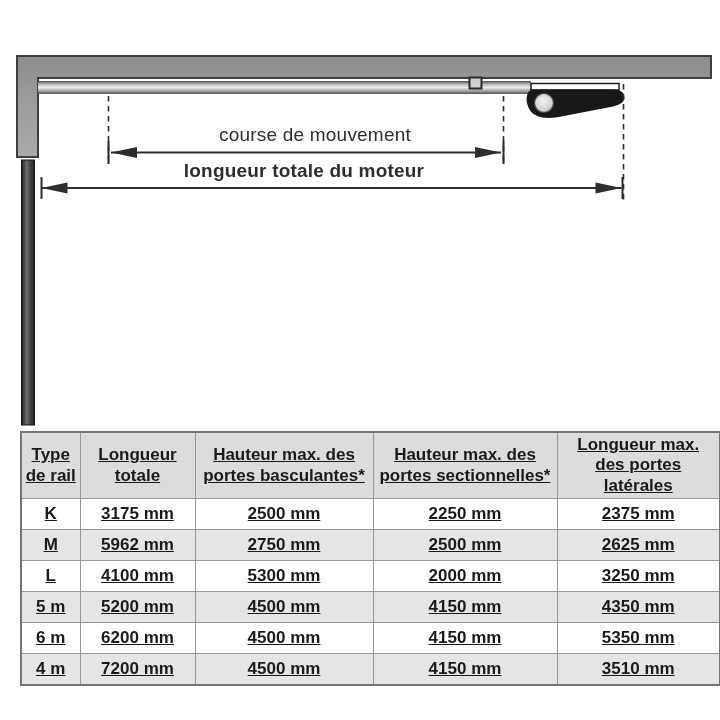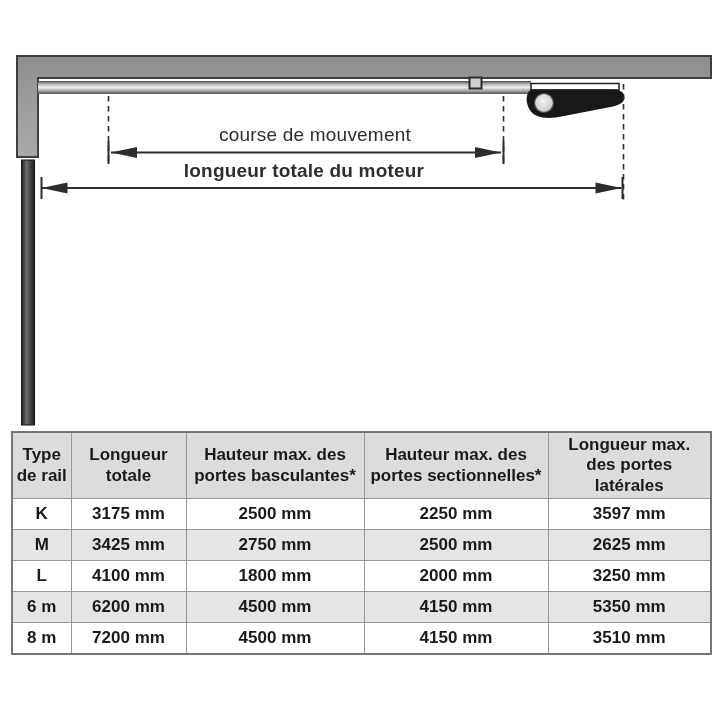--- a/index.html
+++ b/index.html
@@ -8,24 +8,25 @@
     font-family:"Liberation Sans", sans-serif;
     -webkit-font-smoothing:antialiased;
   }
   .diagram{position:absolute;left:8px;top:0;width:720px;height:341px;margin-top:32px;}
   .diagram svg{position:absolute;left:0;top:0;}
   .dim-label{
     position:absolute;transform:translateX(-50%);
     font-size:19px;color:#2e2e2e;white-space:nowrap;letter-spacing:0.2px;
   }
   table.spec{
-    position:absolute;left:11px;top:431px;width:699px;
+    position:absolute;left:20px;top:431px;width:699px;
     border-collapse:collapse;table-layout:fixed;
     font-size:17px;font-weight:bold;color:#1a1a1a;
     border:2px solid #767676;
+    text-decoration:underline;
   }
   table.spec th, table.spec td{
     border:1.5px solid #979797;text-align:center;vertical-align:middle;
     overflow:hidden;
   }
   table.spec thead th{
     background:#dcdcdc;height:50px;line-height:1.2;padding:2px 3px;
   }
   table.spec tbody td{height:30px;padding:0 2px;background:#ffffff;}
   table.spec tbody tr:nth-child(even) td{background:#e5e5e5;}
@@ -119,44 +120,51 @@
       <th>Hauteur max. des portes sectionnelles*</th>
       <th>Longueur max. des portes latérales</th>
     </tr>
   </thead>
   <tbody>
     <tr>
       <td>K</td>
       <td>3175 mm</td>
       <td>2500 mm</td>
       <td>2250 mm</td>
-      <td>3597 mm</td>
+      <td>2375 mm</td>
     </tr>
     <tr>
       <td>M</td>
-      <td>3425 mm</td>
+      <td>5962 mm</td>
       <td>2750 mm</td>
       <td>2500 mm</td>
       <td>2625 mm</td>
     </tr>
     <tr>
       <td>L</td>
       <td>4100 mm</td>
-      <td>1800 mm</td>
+      <td>5300 mm</td>
       <td>2000 mm</td>
       <td>3250 mm</td>
+    </tr>
+    <tr>
+      <td>5 m</td>
+      <td>5200 mm</td>
+      <td>4500 mm</td>
+      <td>4150 mm</td>
+      <td>4350 mm</td>
     </tr>
     <tr>
       <td>6 m</td>
       <td>6200 mm</td>
       <td>4500 mm</td>
       <td>4150 mm</td>
       <td>5350 mm</td>
     </tr>
     <tr>
-      <td>8 m</td>
+      <td>4 m</td>
       <td>7200 mm</td>
       <td>4500 mm</td>
       <td>4150 mm</td>
       <td>3510 mm</td>
     </tr>
   </tbody>
 </table>
 
 </body></html>

